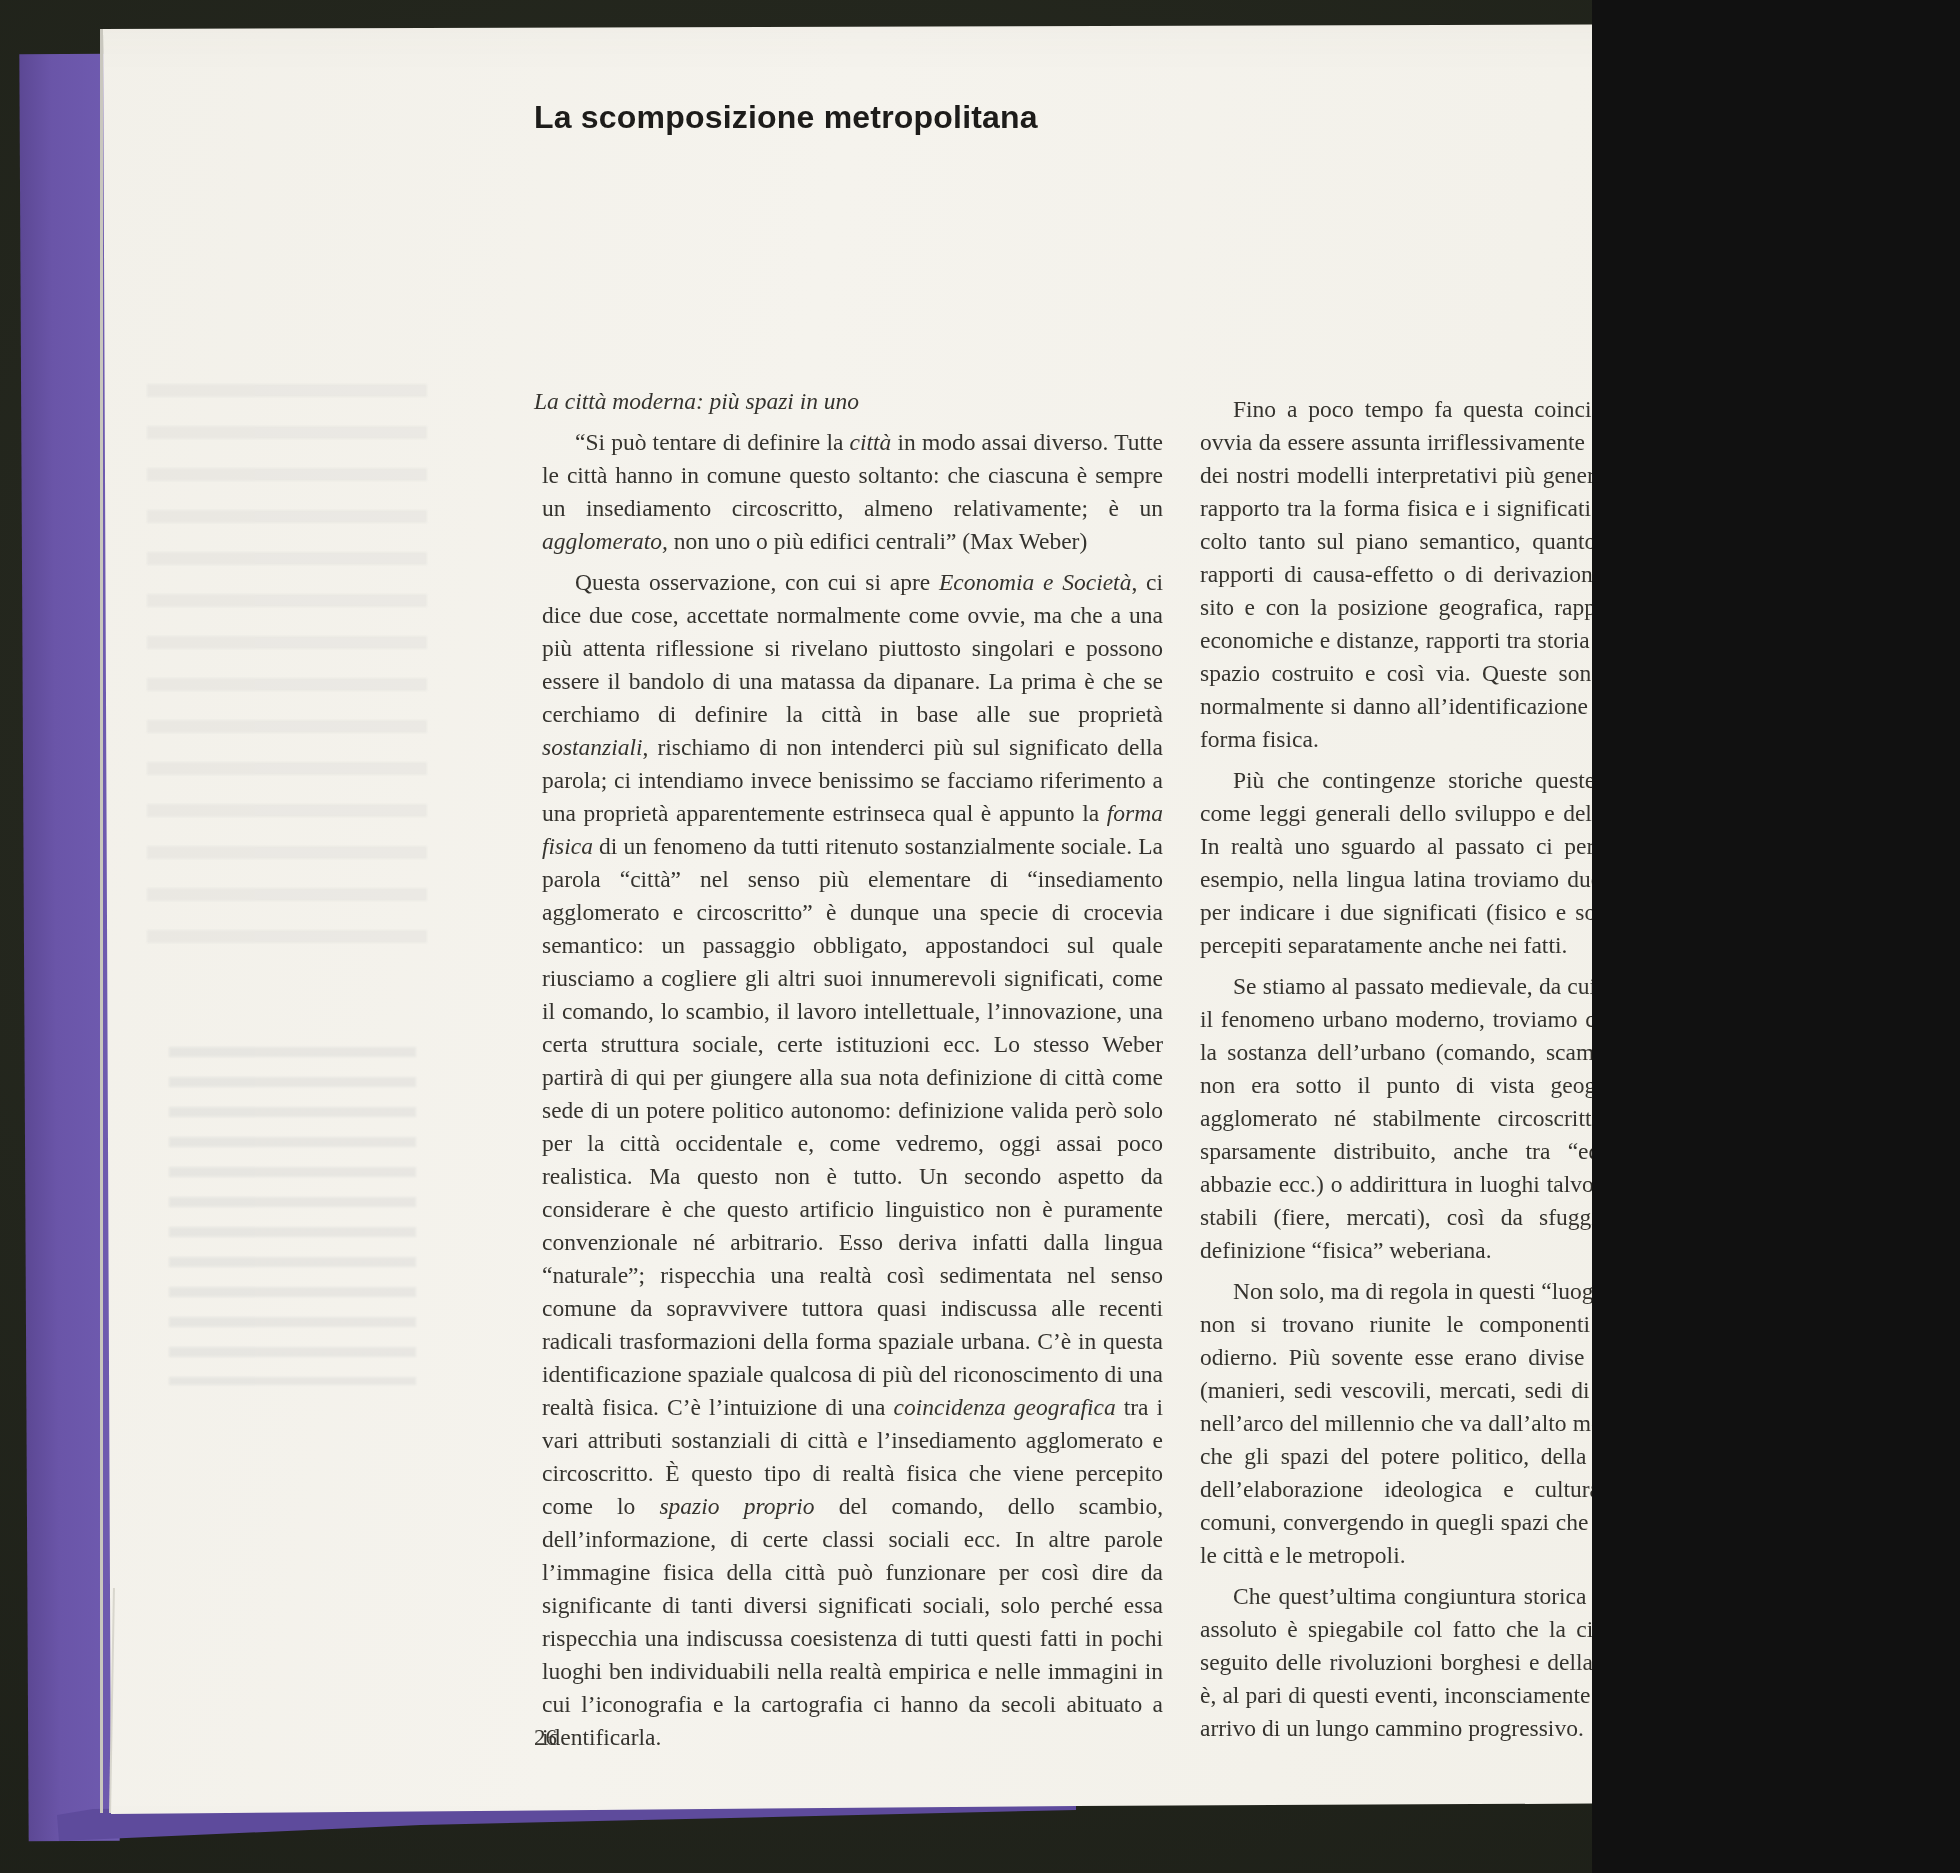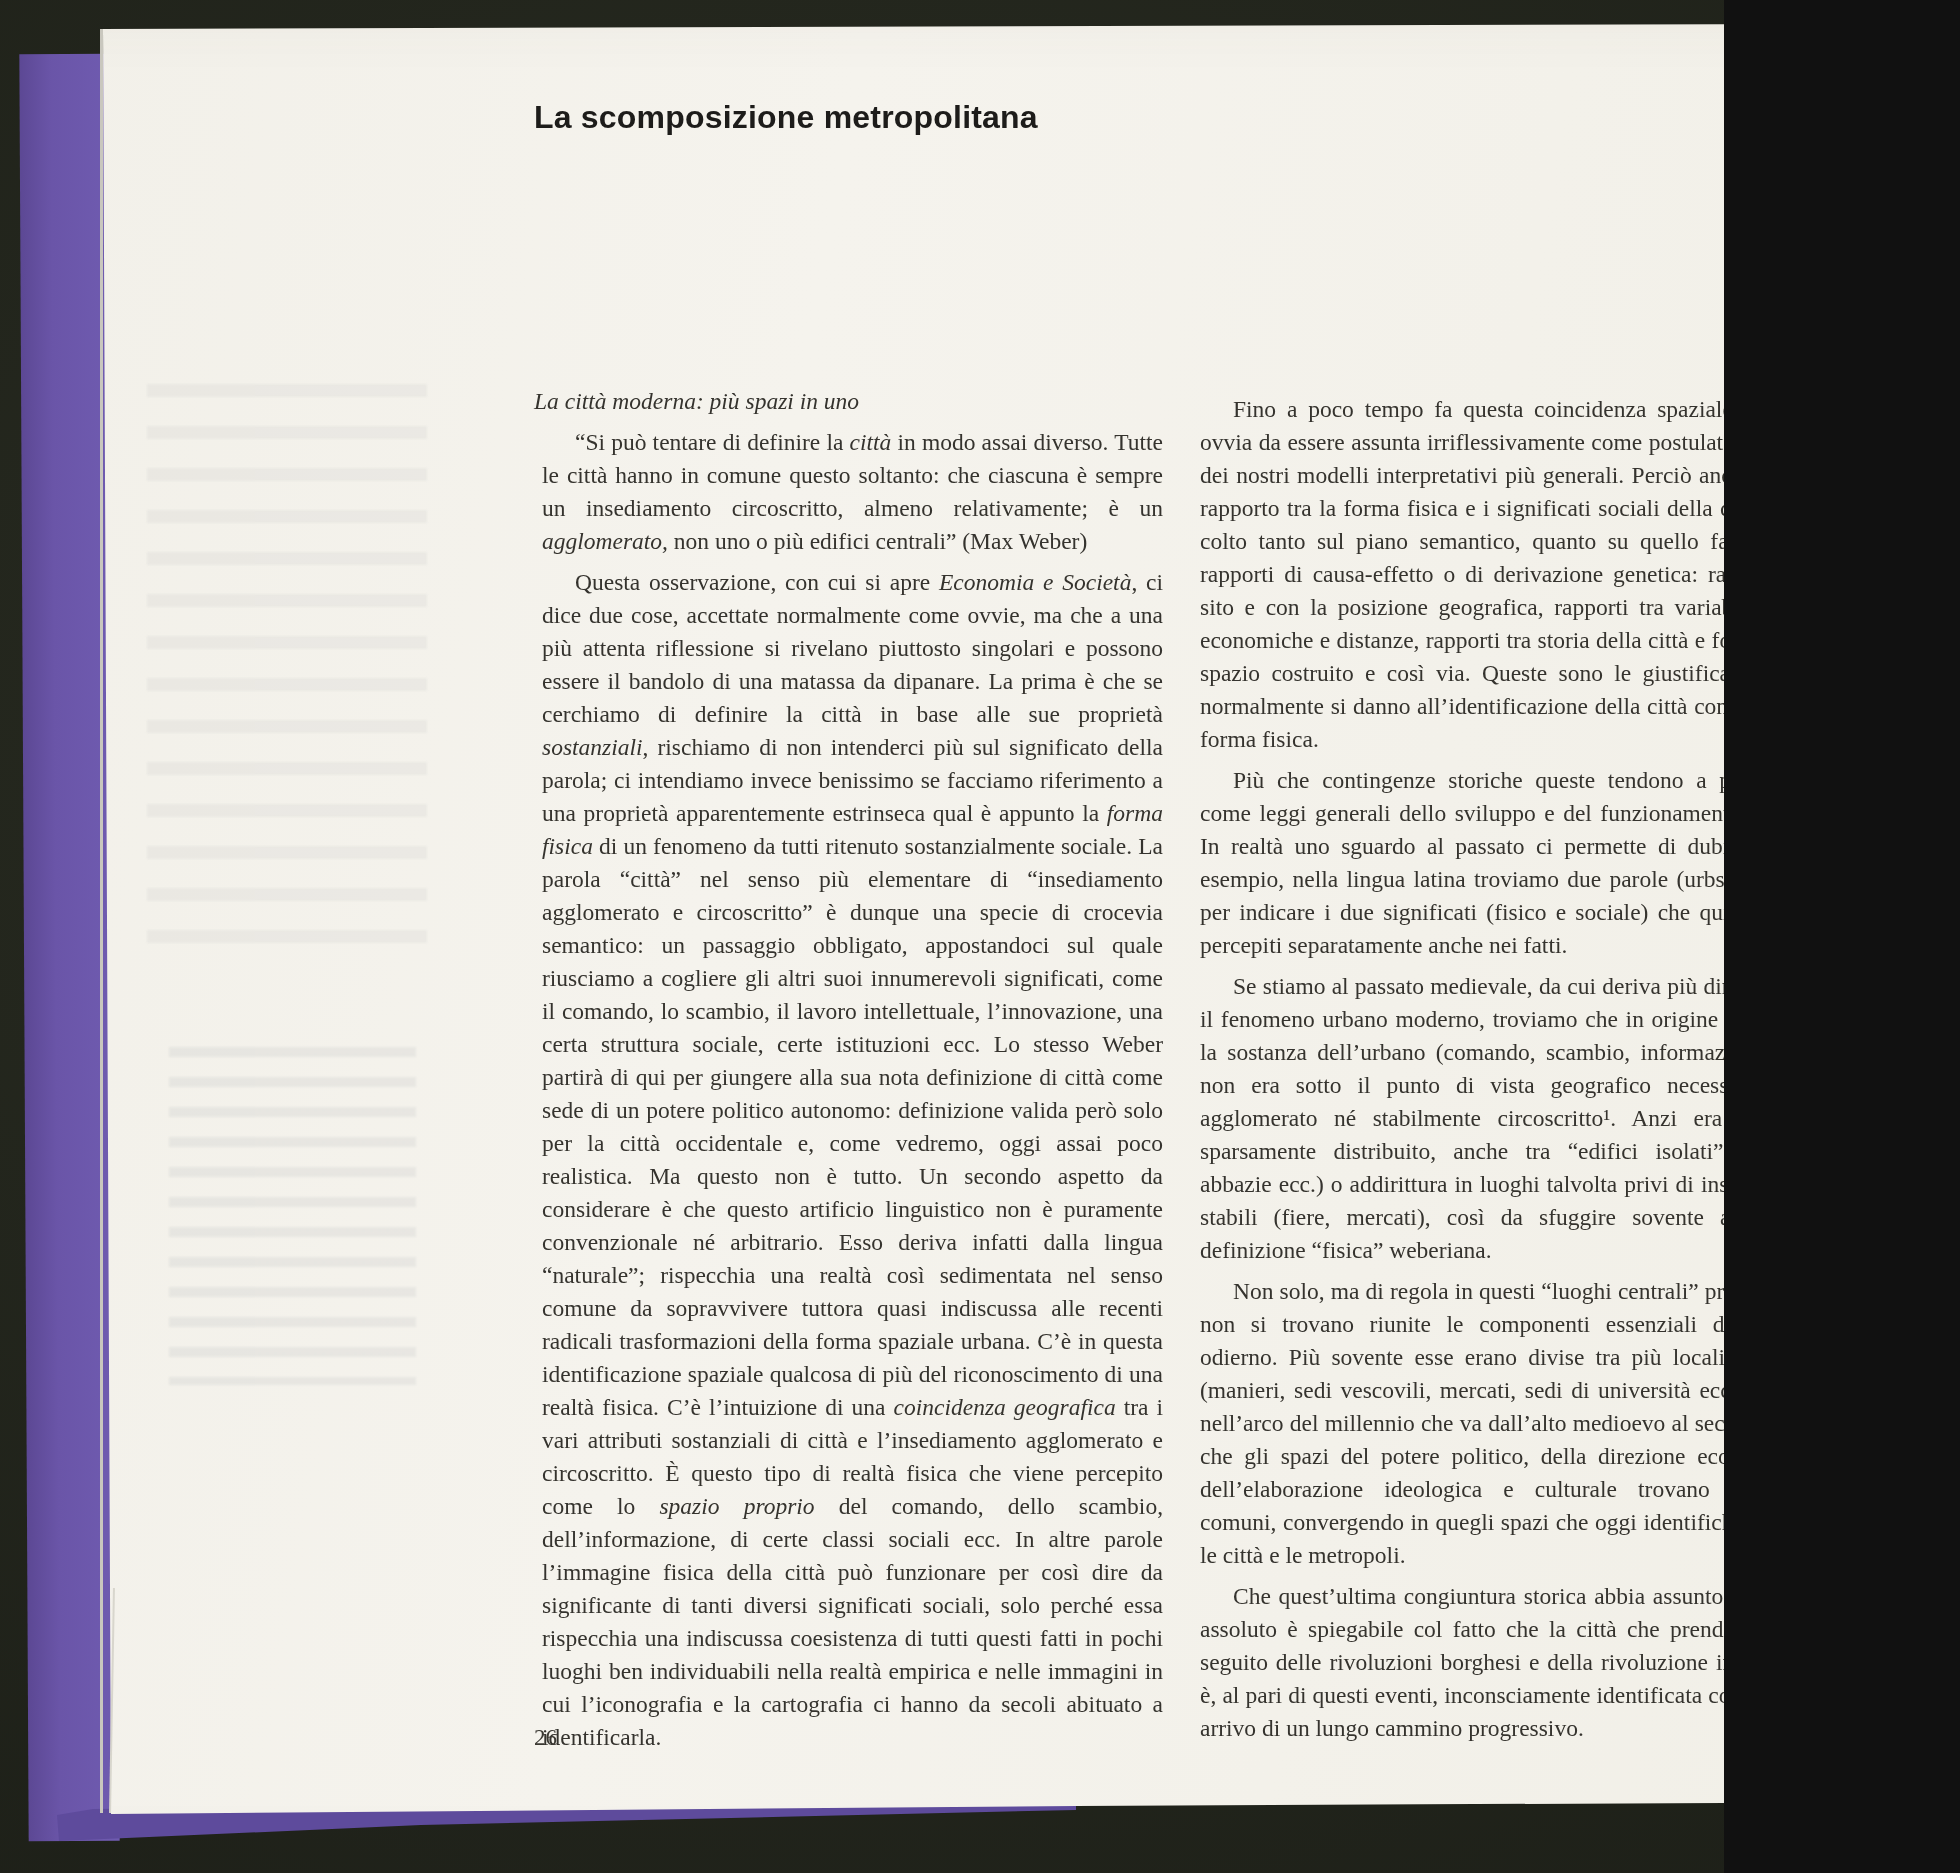--- a/index.html
+++ b/index.html
@@ -4,21 +4,21 @@
 <style>
   html,body{margin:0;padding:0;background:#111;}
   :root{
     --background:#24271e;
     --cover-purple:#6a55a8;
     --cover-purple-dark:#5e4b9c;
     --paper:#f5f3ed;
     --ink:#35332e;
   }
   .scene{
-    position:relative;width:1724px;height:1873px;overflow:hidden;
+    position:relative;width:1592px;height:1873px;overflow:hidden;
     background:
       radial-gradient(120% 90% at 50% 40%, rgba(60,64,48,.25), rgba(0,0,0,.25)),
       var(--background);
     font-family:"Liberation Serif", serif;
   }
   
   .cover-left{
     position:absolute;left:23.5px;top:54px;width:91px;height:1787px;
     background:linear-gradient(90deg,#5c4894 0%, var(--cover-purple) 35%, #6f5bb0 100%);
     transform:rotate(-.3deg);

